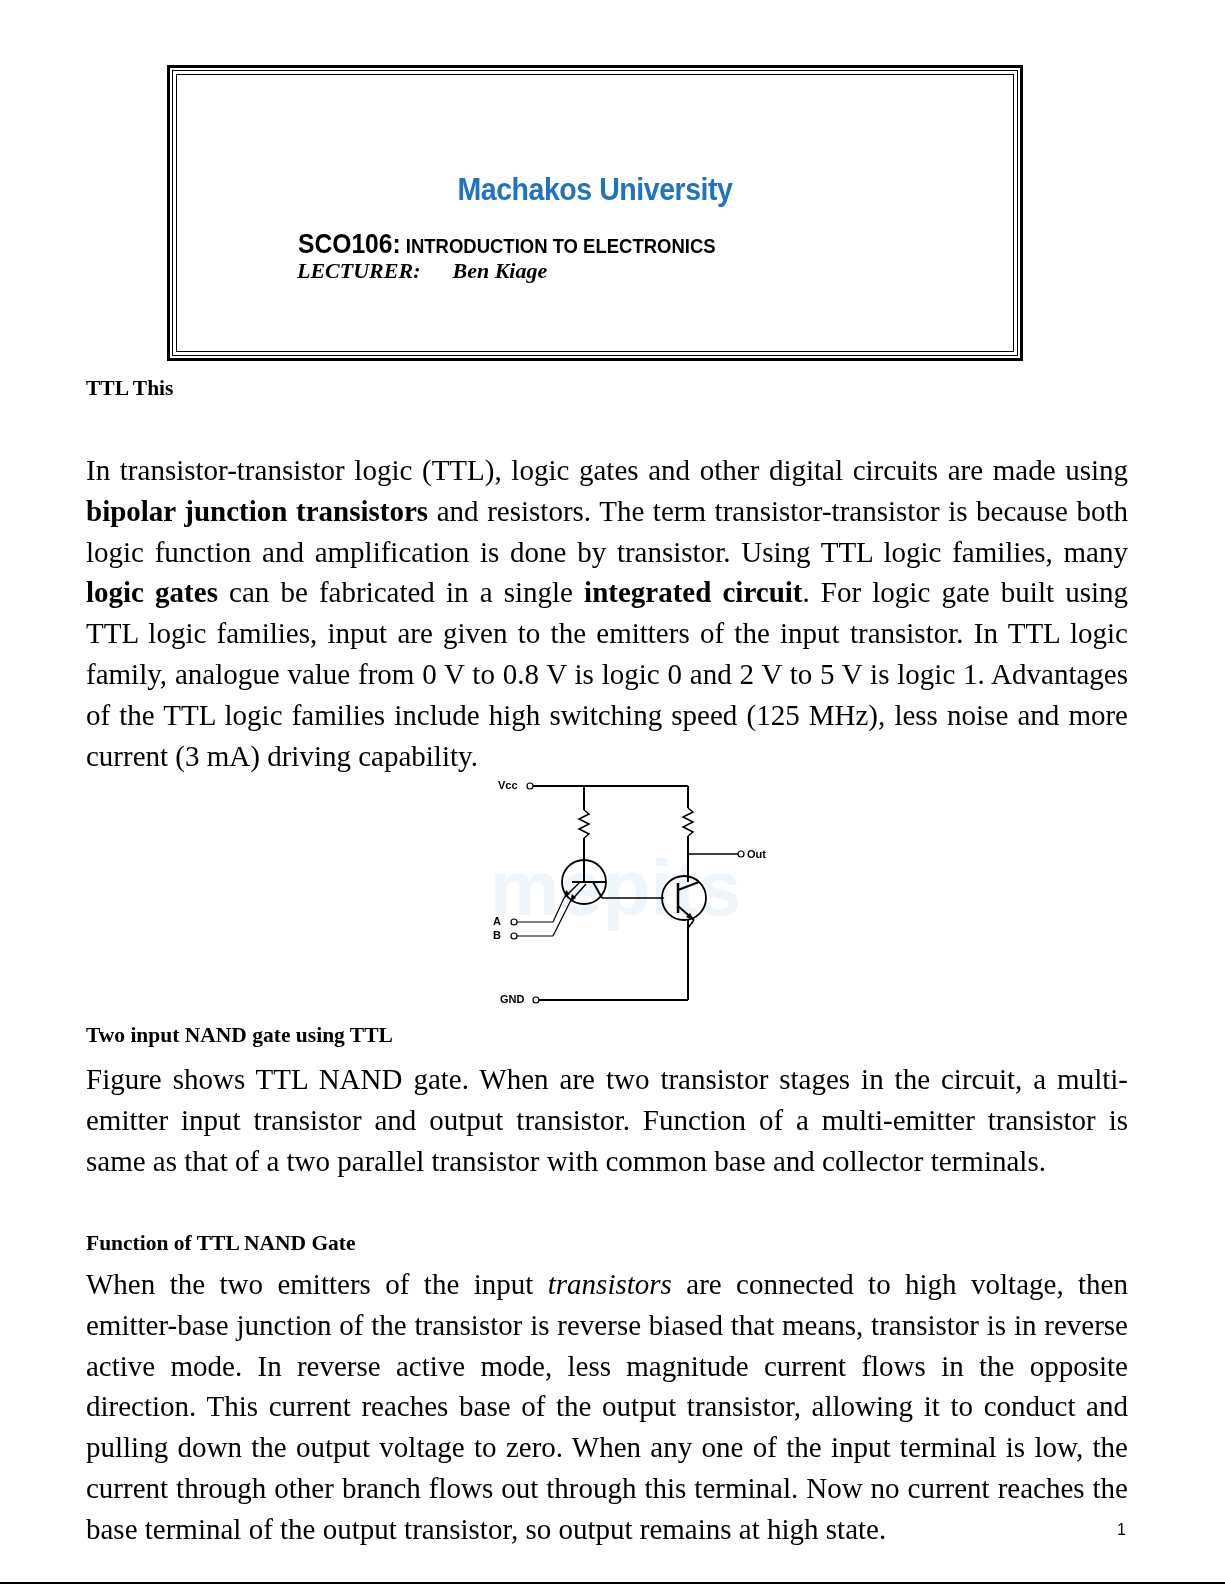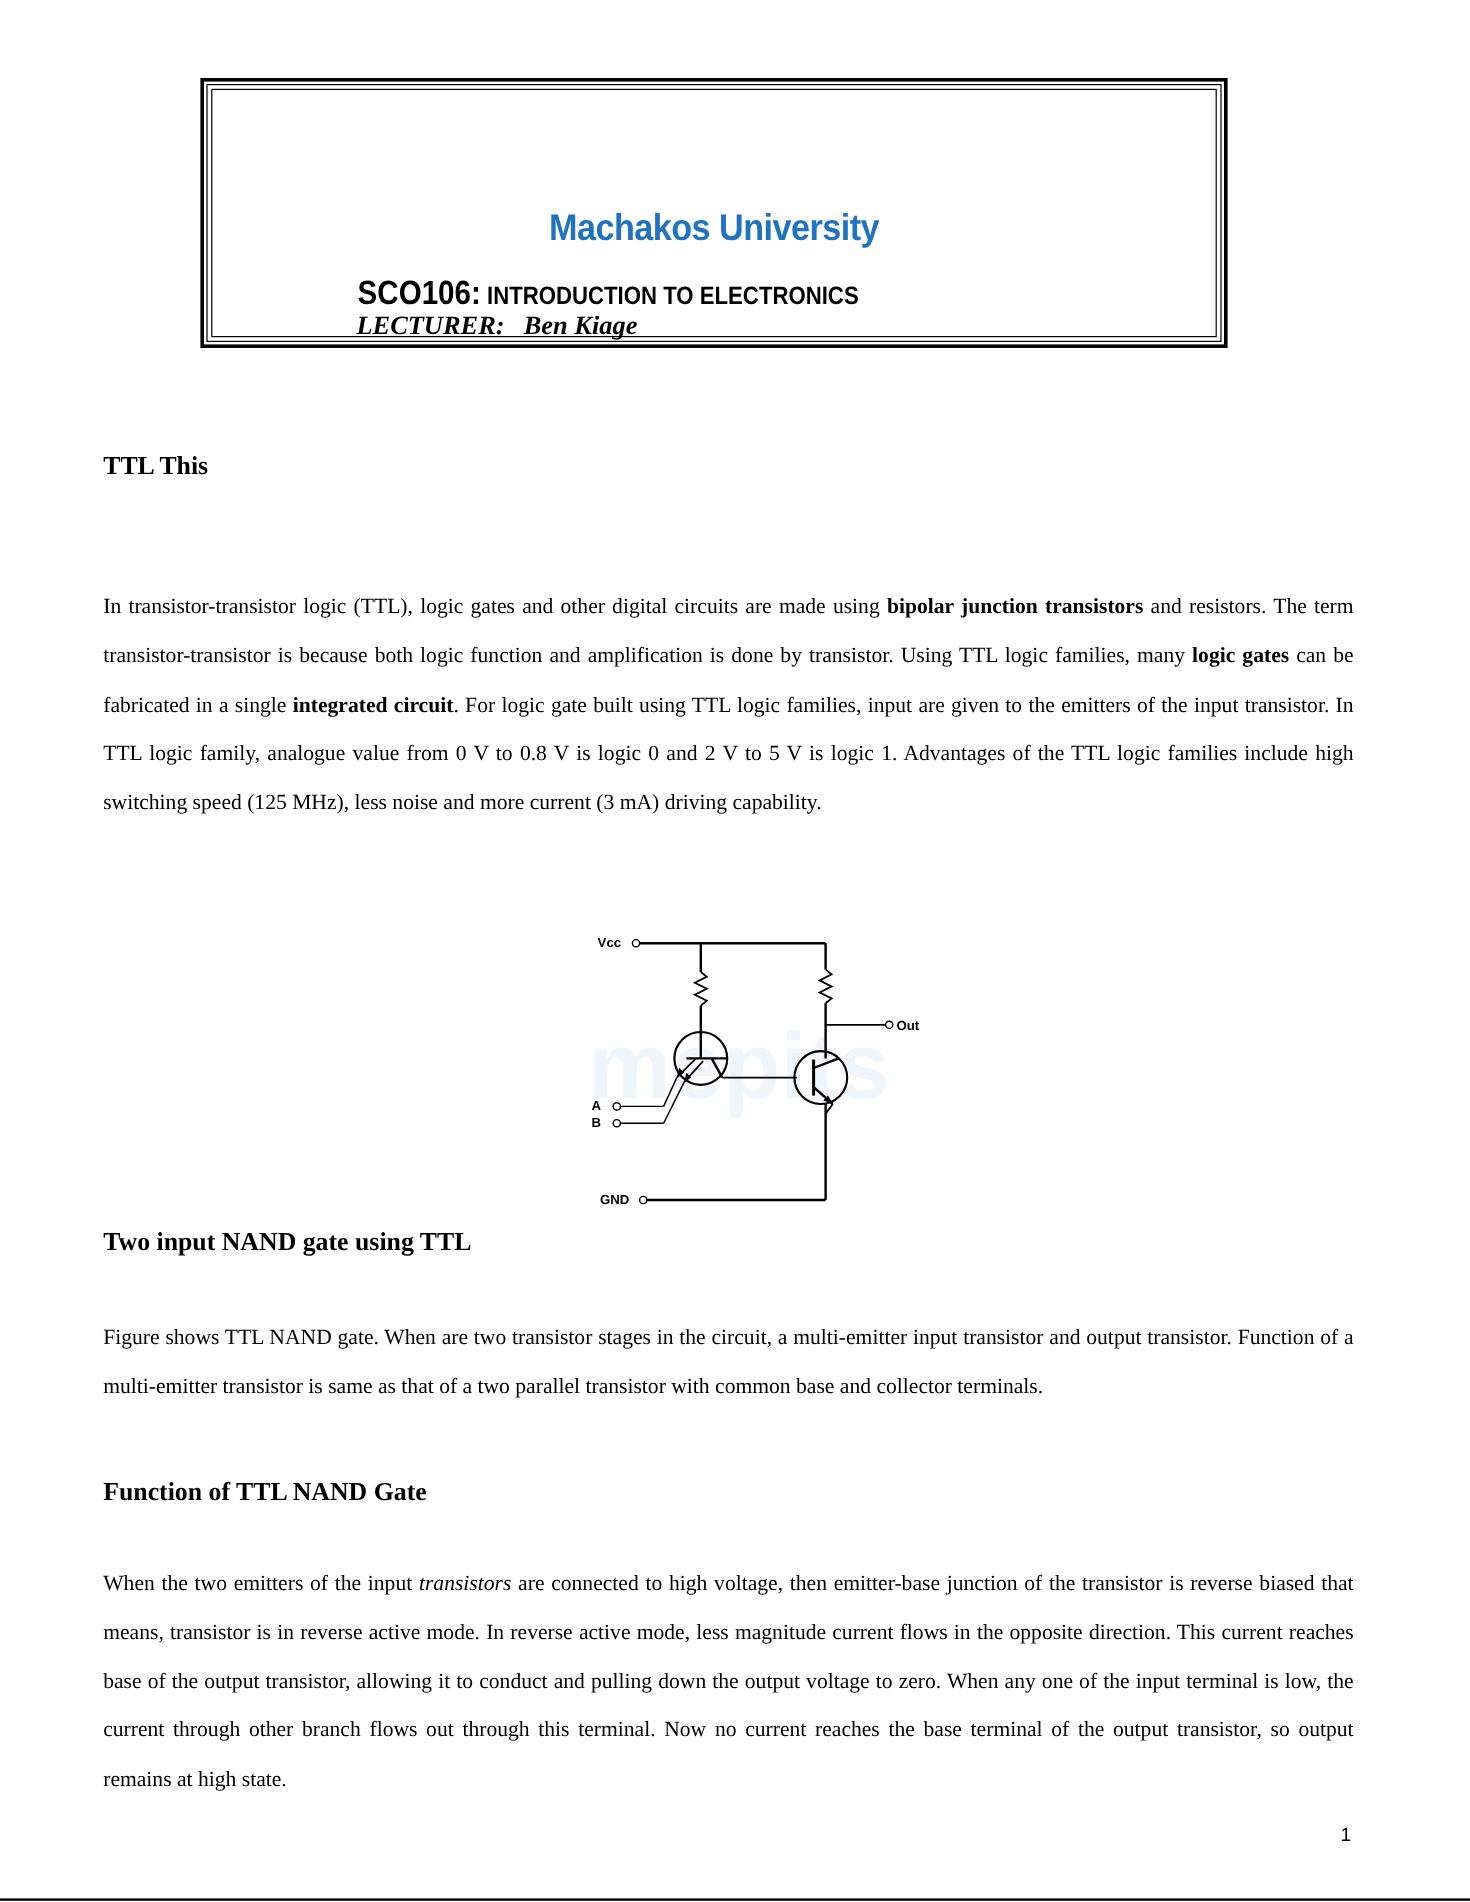--- a/index.html
+++ b/index.html
@@ -1,19 +1,19 @@
 <!DOCTYPE html>
 <html><head>
 <meta charset="utf-8">
 <style>
   html, body { margin: 0; padding: 0; background: #ffffff; }
   body { width: 1225px; height: 1585px; position: relative; overflow: hidden; font-family: "Liberation Serif", serif; color: #000; }
 
   .header-box {
-    position: absolute; left: 167px; top: 65px; width: 856px; height: 225px;
+    position: absolute; left: 167px; top: 65px; width: 856px; height: 296px;
     box-sizing: border-box;
     border: 3px solid #000;
   }
   .header-box .mid {
     position: absolute; left: 2px; top: 2px; right: 2px; bottom: 2px;
     border: 1.5px solid #000;
   }
   .header-box .inner {
     position: absolute; left: 6px; top: 6px; right: 6px; bottom: 6px;
     border: 1.5px solid #000;
@@ -26,27 +26,26 @@
   .course-line {
     position: absolute; left: 128px; top: 160px; font-family: "Liberation Sans", sans-serif;
     font-weight: bold; white-space: nowrap; transform-origin: left center; transform: scaleX(0.88);
   }
   .course-code { font-size: 28px; }
   .course-name { font-size: 21px; }
   .lecturer-line {
     position: absolute; left: 127px; top: 190px; font-family: "Liberation Serif", serif;
     font-style: italic; font-weight: bold; font-size: 22px; white-space: nowrap;
   }
-  .lecturer-line .name { margin-left: 16px; }
+  .lecturer-line .name { margin-left: 32px; }
 
   .heading { position: absolute; left: 86px; font-weight: bold; font-size: 21.5px; white-space: nowrap; }
   .para {
-    position: absolute; left: 86px; width: 1042px; font-size: 18px; line-height: 40.8px;
+    position: absolute; left: 86px; width: 1042px; font-size: 29px; line-height: 40.8px;
     text-align: justify;
-    margin-top: 35px;
   }
   .para b { font-weight: bold; }
   .para i { font-style: italic; }
 
   .diagram { position: absolute; left: 480px; top: 770px; width: 300px; height: 240px; }
   .diagram svg text { font-family: "Liberation Sans", sans-serif; font-size: 11px; font-weight: bold; }
 
   .page-number { position: absolute; left: 1117px; top: 1521px; font-family: "Liberation Sans", sans-serif; font-size: 16px; }
   .bottom-rule { position: absolute; left: 0; right: 0; top: 1582px; height: 2px; background: #000; }
 </style>

